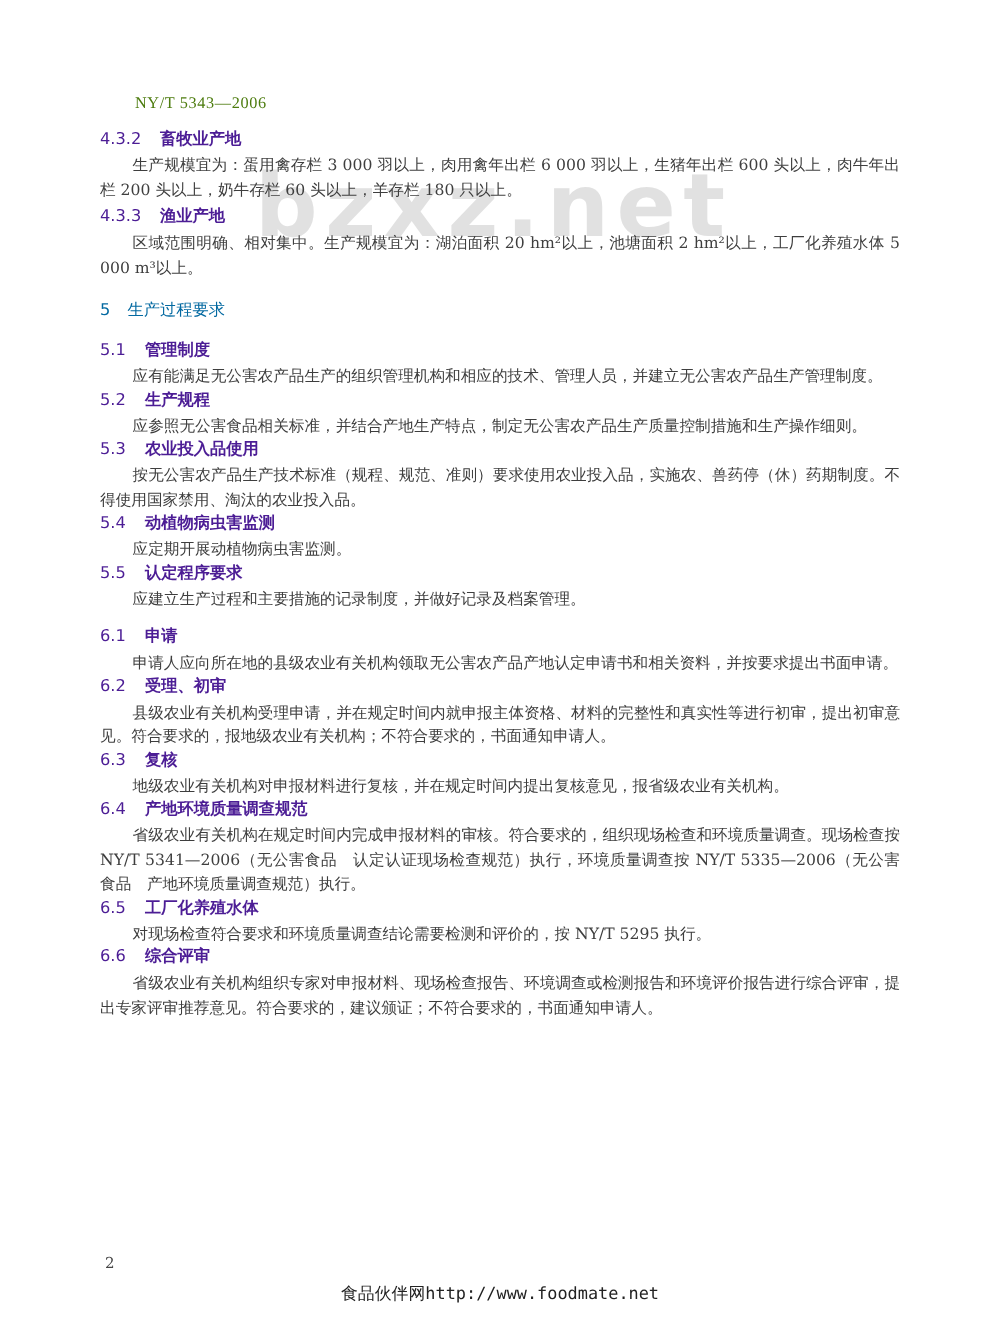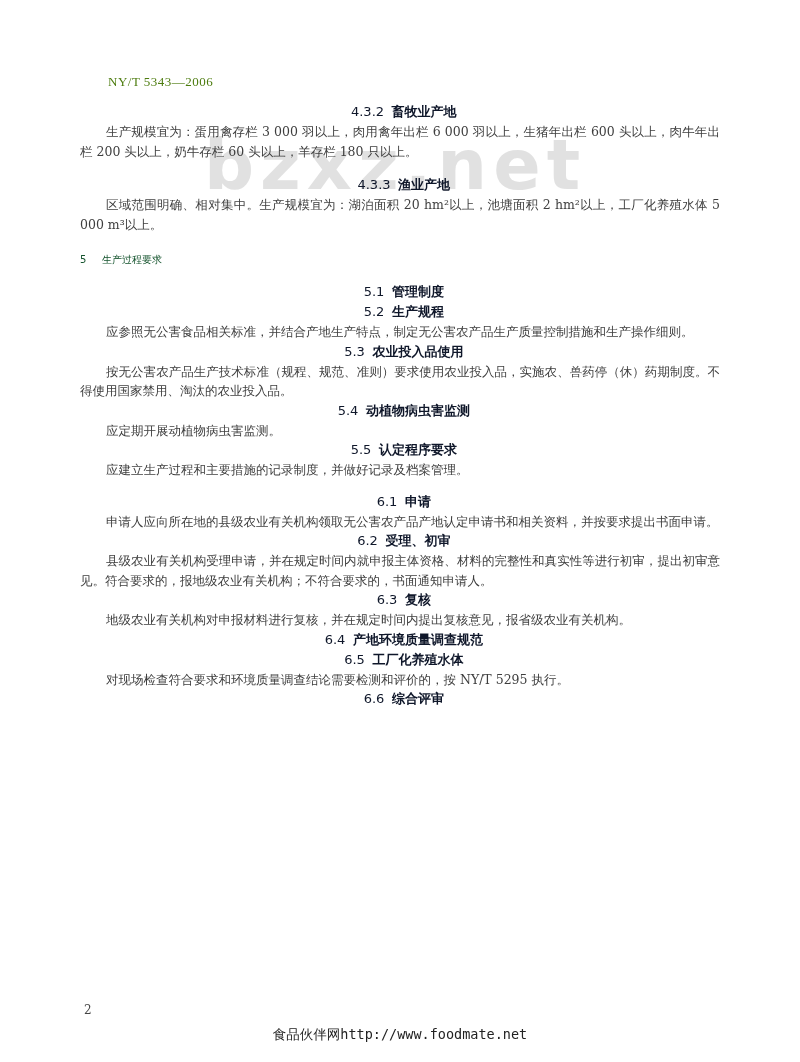--- a/index.html
+++ b/index.html
@@ -12,50 +12,51 @@
       position: absolute; left: 80px; top: 74px; font-size: 13px; letter-spacing: 0.5px;
       font-family: "Liberation Serif", "DejaVu Serif", serif; color: #4d7c0f; margin-left: 28px;
     }
     .watermark {
       position: absolute; left: 204px; top: 130px; font-size: 70px; font-weight: bold;
       font-family: "DejaVu Sans", "Liberation Sans", sans-serif; color: rgba(200,200,200,0.55);
       letter-spacing: 6px; pointer-events: none; line-height: 1;
     }
     .body-text { position: absolute; left: 80px; width: 640px; }
     .p { font-size: 12.5px; line-height: 19.5px; text-indent: 26px; color: #3e3e3e; text-align: justify; }
-    .h3 { font-size: 13px; line-height: 20px; color: #0f172a; font-family: "DejaVu Sans", "Liberation Sans", sans-serif; text-align: center; }
+    .h3 { font-size: 13px; line-height: 20px; color: #4c1d95; font-family: "DejaVu Sans", "Liberation Sans", sans-serif; }
     .h3 .num { display: inline-block; width: 36px; }
     .h3.wide .num { width: 48px; }
     .h3 .t { font-weight: bold; }
-    .h2 { font-size: 10px; line-height: 20px; color: #14532d; font-family: "DejaVu Sans", "Liberation Sans", sans-serif; }
+    .h2 { font-size: 13px; line-height: 20px; color: #0369a1; font-family: "DejaVu Sans", "Liberation Sans", sans-serif; }
     .h2 .num { display: inline-block; width: 22px; }
     .page-num { position: absolute; left: 84px; top: 1003px; font-size: 12px; color: #444; }
     .footer {
       position: absolute; left: 0; width: 800px; top: 1026px; text-align: center;
       font-family: "DejaVu Sans Mono", "Liberation Mono", monospace; font-size: 13.5px; color: #222;
     }
   </style>
 </head>
 <body>
 
 <div class="page">
   <div class="header">NY/T 5343—2006</div>
   <div class="watermark">bzxz.net</div>
 
   <div class="body-text" style="top:102px;">
 
     <div class="h3 wide"><span class="num">4.3.2</span><span class="t">畜牧业产地</span></div>
     <div class="p">生产规模宜为：蛋用禽存栏 3 000 羽以上，肉用禽年出栏 6 000 羽以上，生猪年出栏 600 头以上，肉牛年出栏 200 头以上，奶牛存栏 60 头以上，羊存栏 180 只以上。</div>
 
-    <div class="h3 wide" style="margin-top:14px;"><span class="num">4.3.3</span><span class="t">渔业产地</span></div>
+    <div class="h3 wide" style="margin-top:3px;"><span class="num">4.3.3</span><span class="t">渔业产地</span></div>
     <div class="p">区域范围明确、相对集中。生产规模宜为：湖泊面积 20 hm²以上，池塘面积 2 hm²以上，工厂化养殖水体 5 000 m³以上。</div>
 
     <div class="h2" style="margin-top:16px;"><span class="num">5</span><span>生产过程要求</span></div>
 
     <div class="h3" style="margin-top:12px;"><span class="num">5.1</span><span class="t">管理制度</span></div>
+    <div class="p">应有能满足无公害农产品生产的组织管理机构和相应的技术、管理人员，并建立无公害农产品生产管理制度。</div>
 
     <div class="h3"><span class="num">5.2</span><span class="t">生产规程</span></div>
     <div class="p">应参照无公害食品相关标准，并结合产地生产特点，制定无公害农产品生产质量控制措施和生产操作细则。</div>
 
     <div class="h3"><span class="num">5.3</span><span class="t">农业投入品使用</span></div>
     <div class="p">按无公害农产品生产技术标准（规程、规范、准则）要求使用农业投入品，实施农、兽药停（休）药期制度。不得使用国家禁用、淘汰的农业投入品。</div>
 
     <div class="h3"><span class="num">5.4</span><span class="t">动植物病虫害监测</span></div>
     <div class="p">应定期开展动植物病虫害监测。</div>
 
@@ -66,22 +67,24 @@
     <div class="h3" style="margin-top:12px;"><span class="num">6.1</span><span class="t">申请</span></div>
     <div class="p">申请人应向所在地的县级农业有关机构领取无公害农产品产地认定申请书和相关资料，并按要求提出书面申请。</div>
 
     <div class="h3"><span class="num">6.2</span><span class="t">受理、初审</span></div>
     <div class="p">县级农业有关机构受理申请，并在规定时间内就申报主体资格、材料的完整性和真实性等进行初审，提出初审意见。符合要求的，报地级农业有关机构；不符合要求的，书面通知申请人。</div>
 
     <div class="h3"><span class="num">6.3</span><span class="t">复核</span></div>
     <div class="p">地级农业有关机构对申报材料进行复核，并在规定时间内提出复核意见，报省级农业有关机构。</div>
 
     <div class="h3"><span class="num">6.4</span><span class="t">产地环境质量调查规范</span></div>
+    <div class="p">省级农业有关机构在规定时间内完成申报材料的审核。符合要求的，组织现场检查和环境质量调查。现场检查按 NY/T 5341—2006（无公害食品　认定认证现场检查规范）执行，环境质量调查按 NY/T 5335—2006（无公害食品　产地环境质量调查规范）执行。</div>
 
     <div class="h3"><span class="num">6.5</span><span class="t">工厂化养殖水体</span></div>
     <div class="p">对现场检查符合要求和环境质量调查结论需要检测和评价的，按 NY/T 5295 执行。</div>
 
     <div class="h3"><span class="num">6.6</span><span class="t">综合评审</span></div>
+    <div class="p">省级农业有关机构组织专家对申报材料、现场检查报告、环境调查或检测报告和环境评价报告进行综合评审，提出专家评审推荐意见。符合要求的，建议颁证；不符合要求的，书面通知申请人。</div>
   </div>
 
   <div class="page-num">2</div>
   <div class="footer">食品伙伴网http://www.foodmate.net</div>
 </div>
 
 </body></html>

